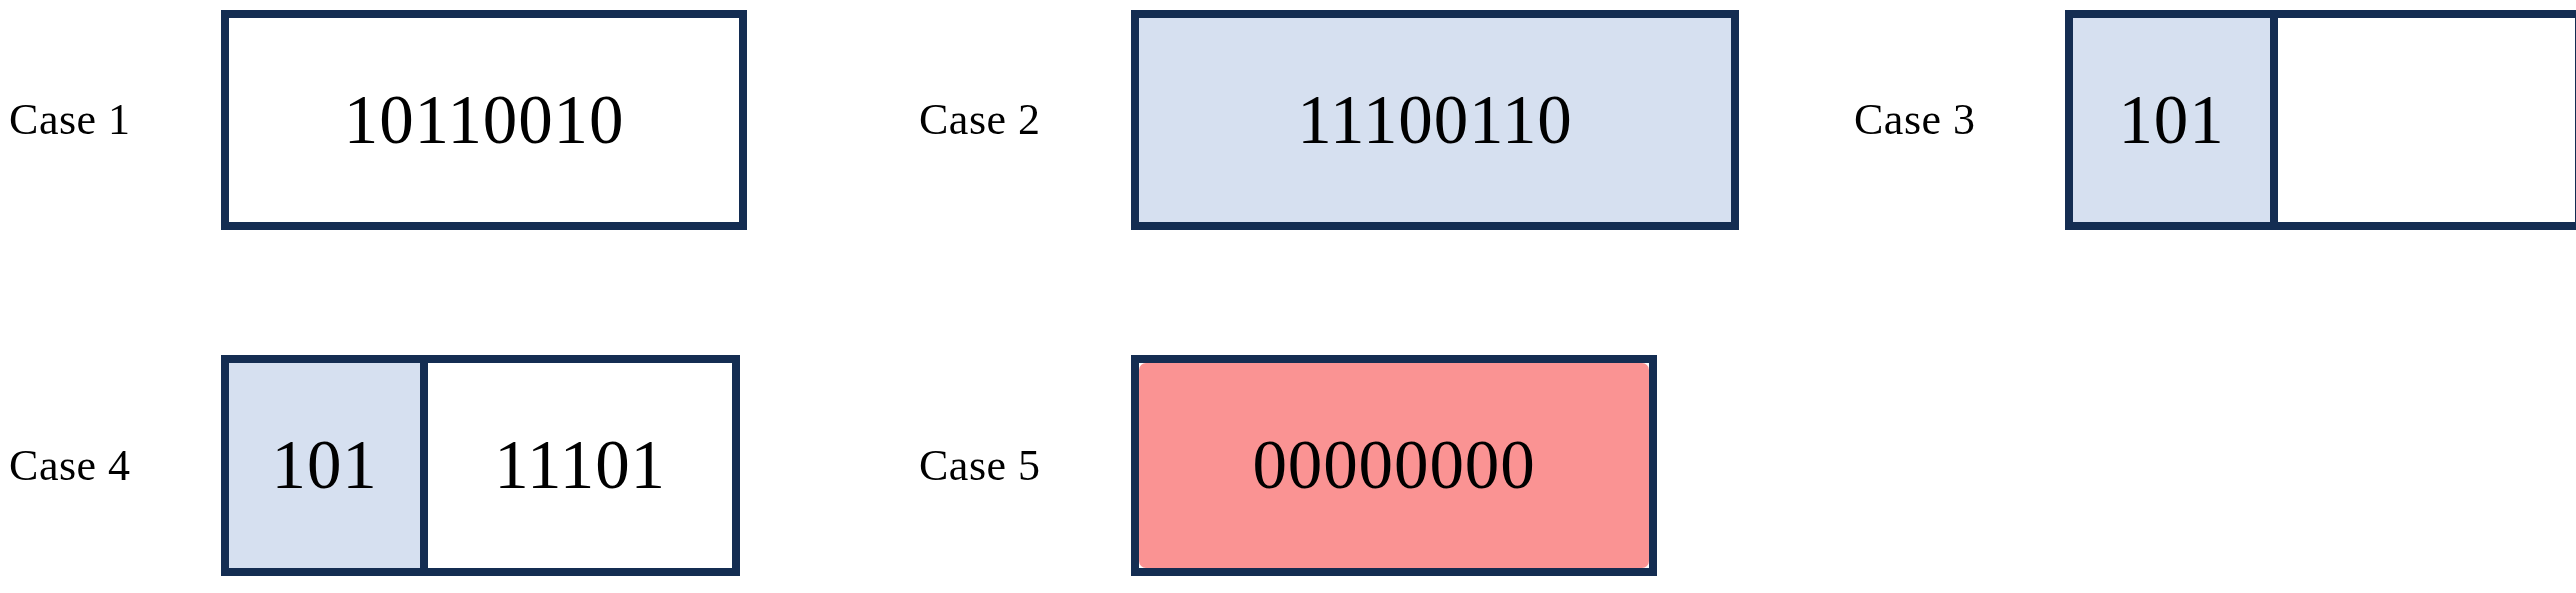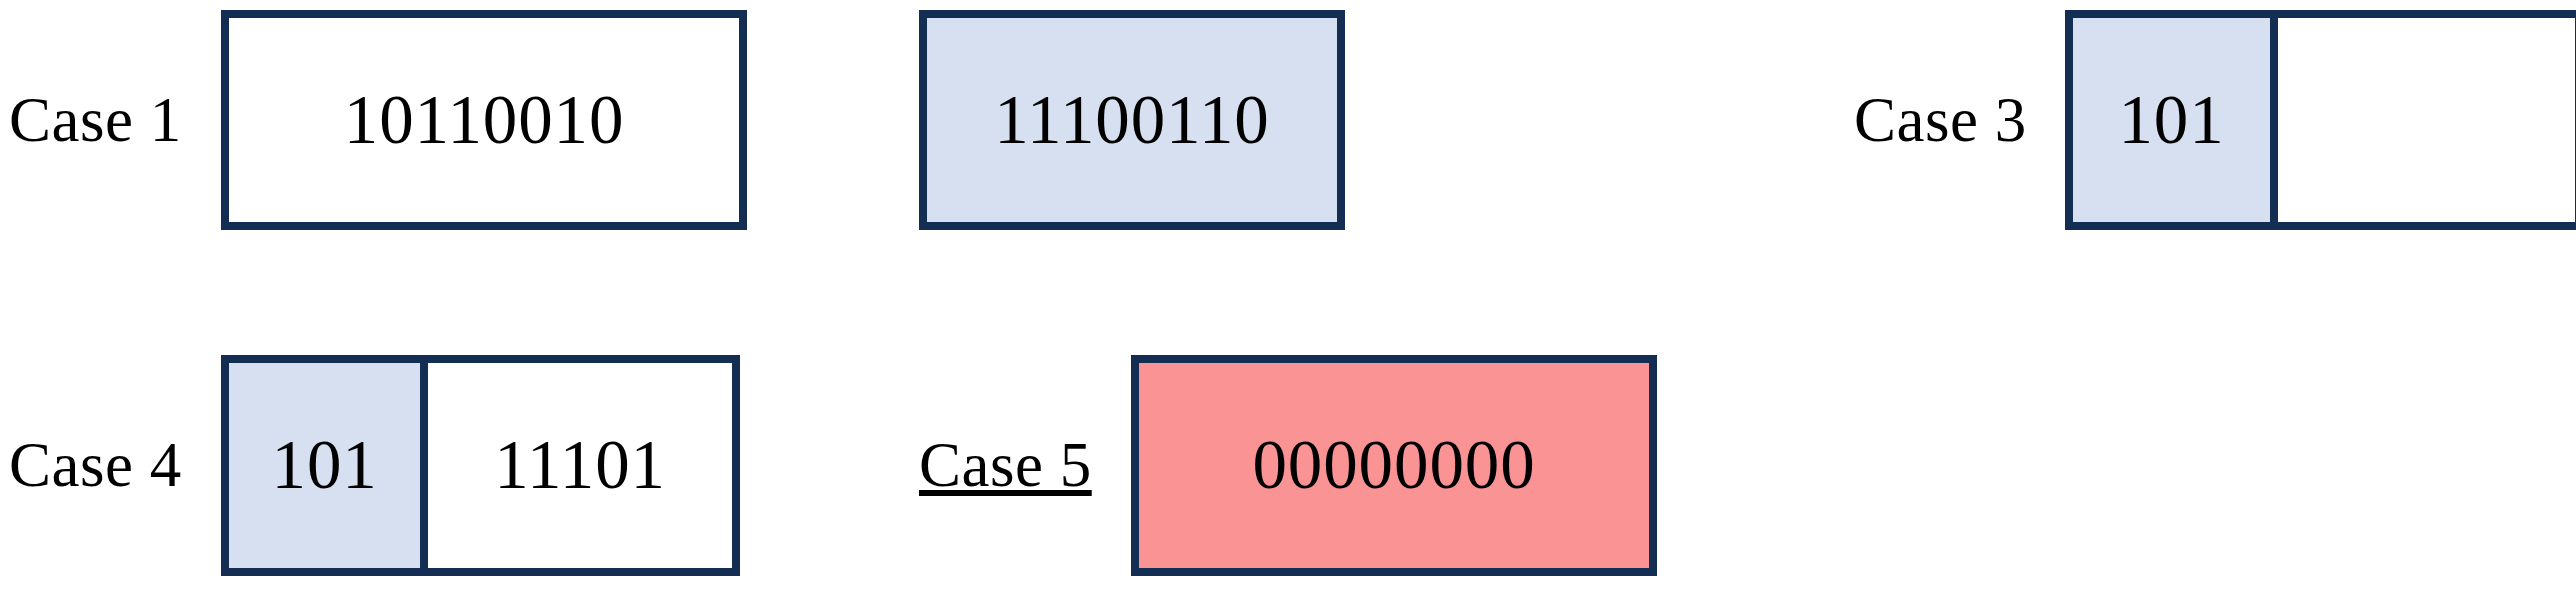--- a/index.html
+++ b/index.html
@@ -17,21 +17,21 @@
     background: #ffffff;
     overflow: hidden;
   }
   .case-group {
     position: absolute;
     display: flex;
     align-items: center;
   }
   .case-label {
     font-family: "Liberation Serif", "DejaVu Serif", serif;
-    font-size: 63px;
+    font-size: 44px;
     color: #000000;
     white-space: nowrap;
     line-height: 1;
     letter-spacing: 0.5px;
   }
   .case-box {
     display: flex;
     border: 8.2px solid #142D52;
     box-sizing: border-box;
     background: #ffffff;
@@ -42,39 +42,39 @@
     justify-content: center;
     box-sizing: border-box;
     font-family: "Liberation Serif", "DejaVu Serif", serif;
     font-size: 69px;
     color: #000000;
     line-height: 1;
     letter-spacing: 0.9px;
   }
   .cell.fill-white   { background: #ffffff; }
   .cell.fill-blue    { background: #D6E0F0; }
-  .cell.fill-pink    { background: #FA9393; }
+  .cell.fill-pink    { background: #FA9393; border-radius: 7px; }
   .cell.divider-right { border-right: 8.2px solid #142D52; font-family: Liberation Serif, serif; }
 
   
   #group-case-1 { left: 9.1px;   top: 10px;  height: 220px; }
   #group-case-2 { left: 919px; top: 10px;  height: 220px; }
   #group-case-3 { left: 1830px; top: 10px;  height: 220px; margin-left: 24px; }
   
   #group-case-4 { left: 9.1px;   top: 355px; height: 221px; }
   #group-case-5 { left: 919px; top: 355px; height: 221px; }
 
   #group-case-1 .case-label { width: 212px; }
   #group-case-2 .case-label { width: 212px; }
   #group-case-3 .case-label { width: 211px; }
   #group-case-4 .case-label { width: 212px; }
-  #group-case-5 .case-label { width: 212px; text-decoration: underline; }
+  #group-case-5 .case-label { width: 212px; }
 
   #box-case-1 { width: 526px; height: 220px; }
-  #box-case-2 { width: 426px; height: 220px; }
+  #box-case-2 { width: 608px; height: 220px; }
   #box-case-3 { width: 518px; height: 220px; }
   #box-case-4 { width: 519px; height: 221px; }
   #box-case-5 { width: 526px; height: 221px; }
 
   #box-case-1 .cell { width: 100%; }
   #box-case-2 .cell { width: 100%; }
   #box-case-5 .cell { width: 100%; }
 
   #box-case-3 .cell-0 { width: 205px; }
   #box-case-3 .cell-1 { flex: 1; }
@@ -87,20 +87,21 @@
 <div id="canvas">
 
   <div class="case-group" id="group-case-1">
     <span class="case-label">Case 1</span>
     <div class="case-box" id="box-case-1">
       <div class="cell cell-0 fill-white">10110010</div>
     </div>
   </div>
 
   <div class="case-group" id="group-case-2">
+    <span class="case-label">Case 2</span>
     <div class="case-box" id="box-case-2">
       <div class="cell cell-0 fill-blue">11100110</div>
     </div>
   </div>
 
   <div class="case-group" id="group-case-3">
     <span class="case-label">Case 3</span>
     <div class="case-box" id="box-case-3">
       <div class="cell cell-0 fill-blue divider-right">101</div>
     </div>

